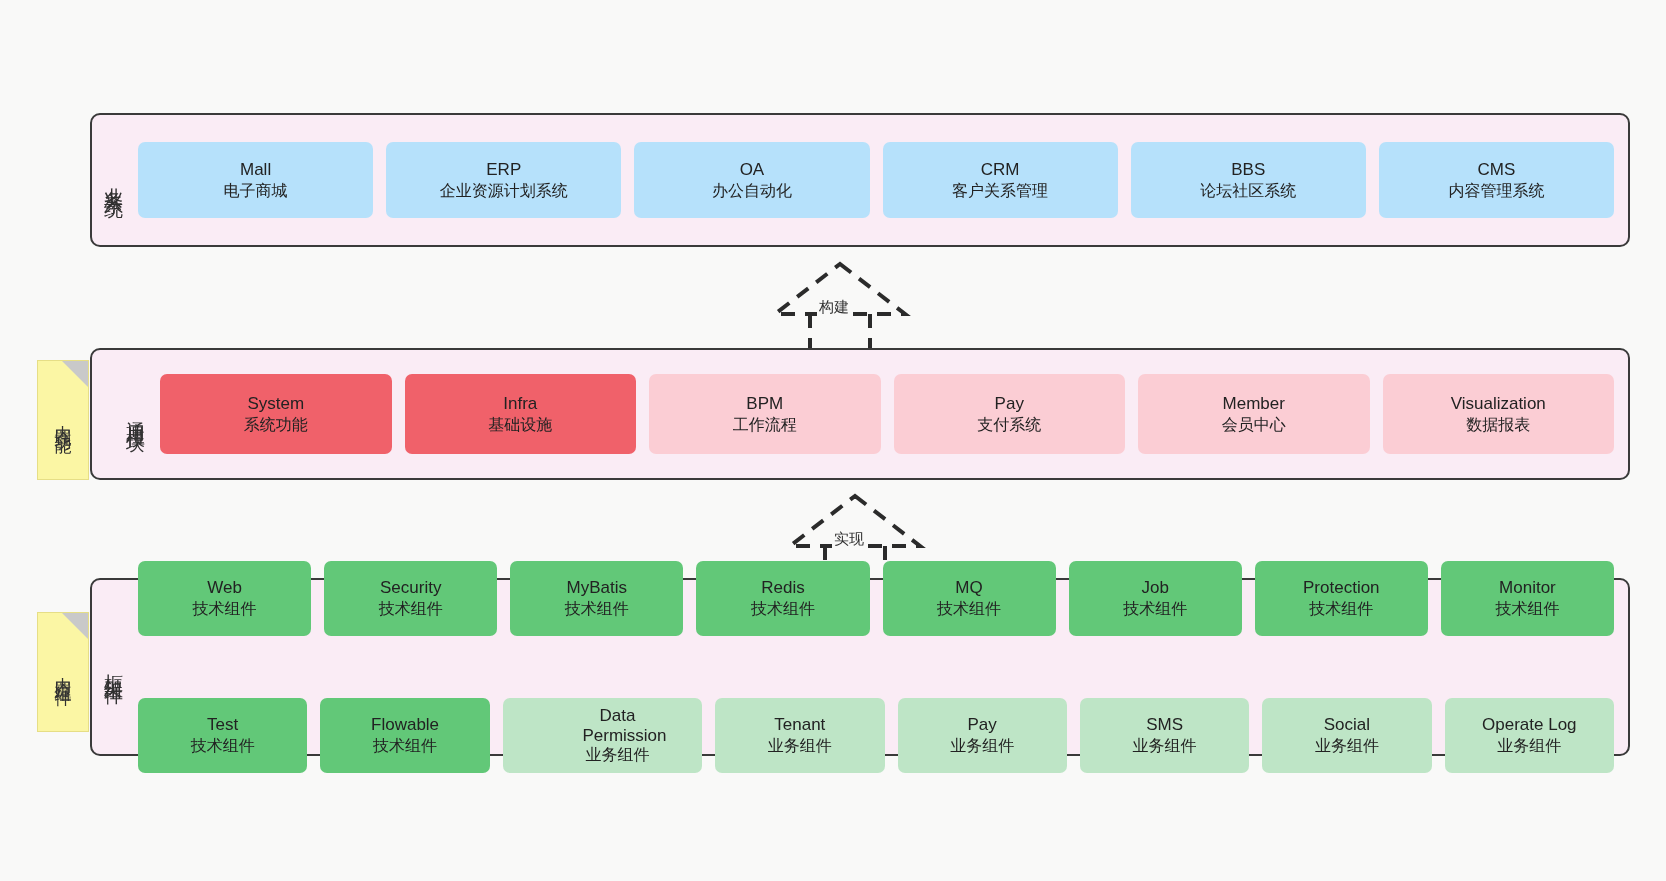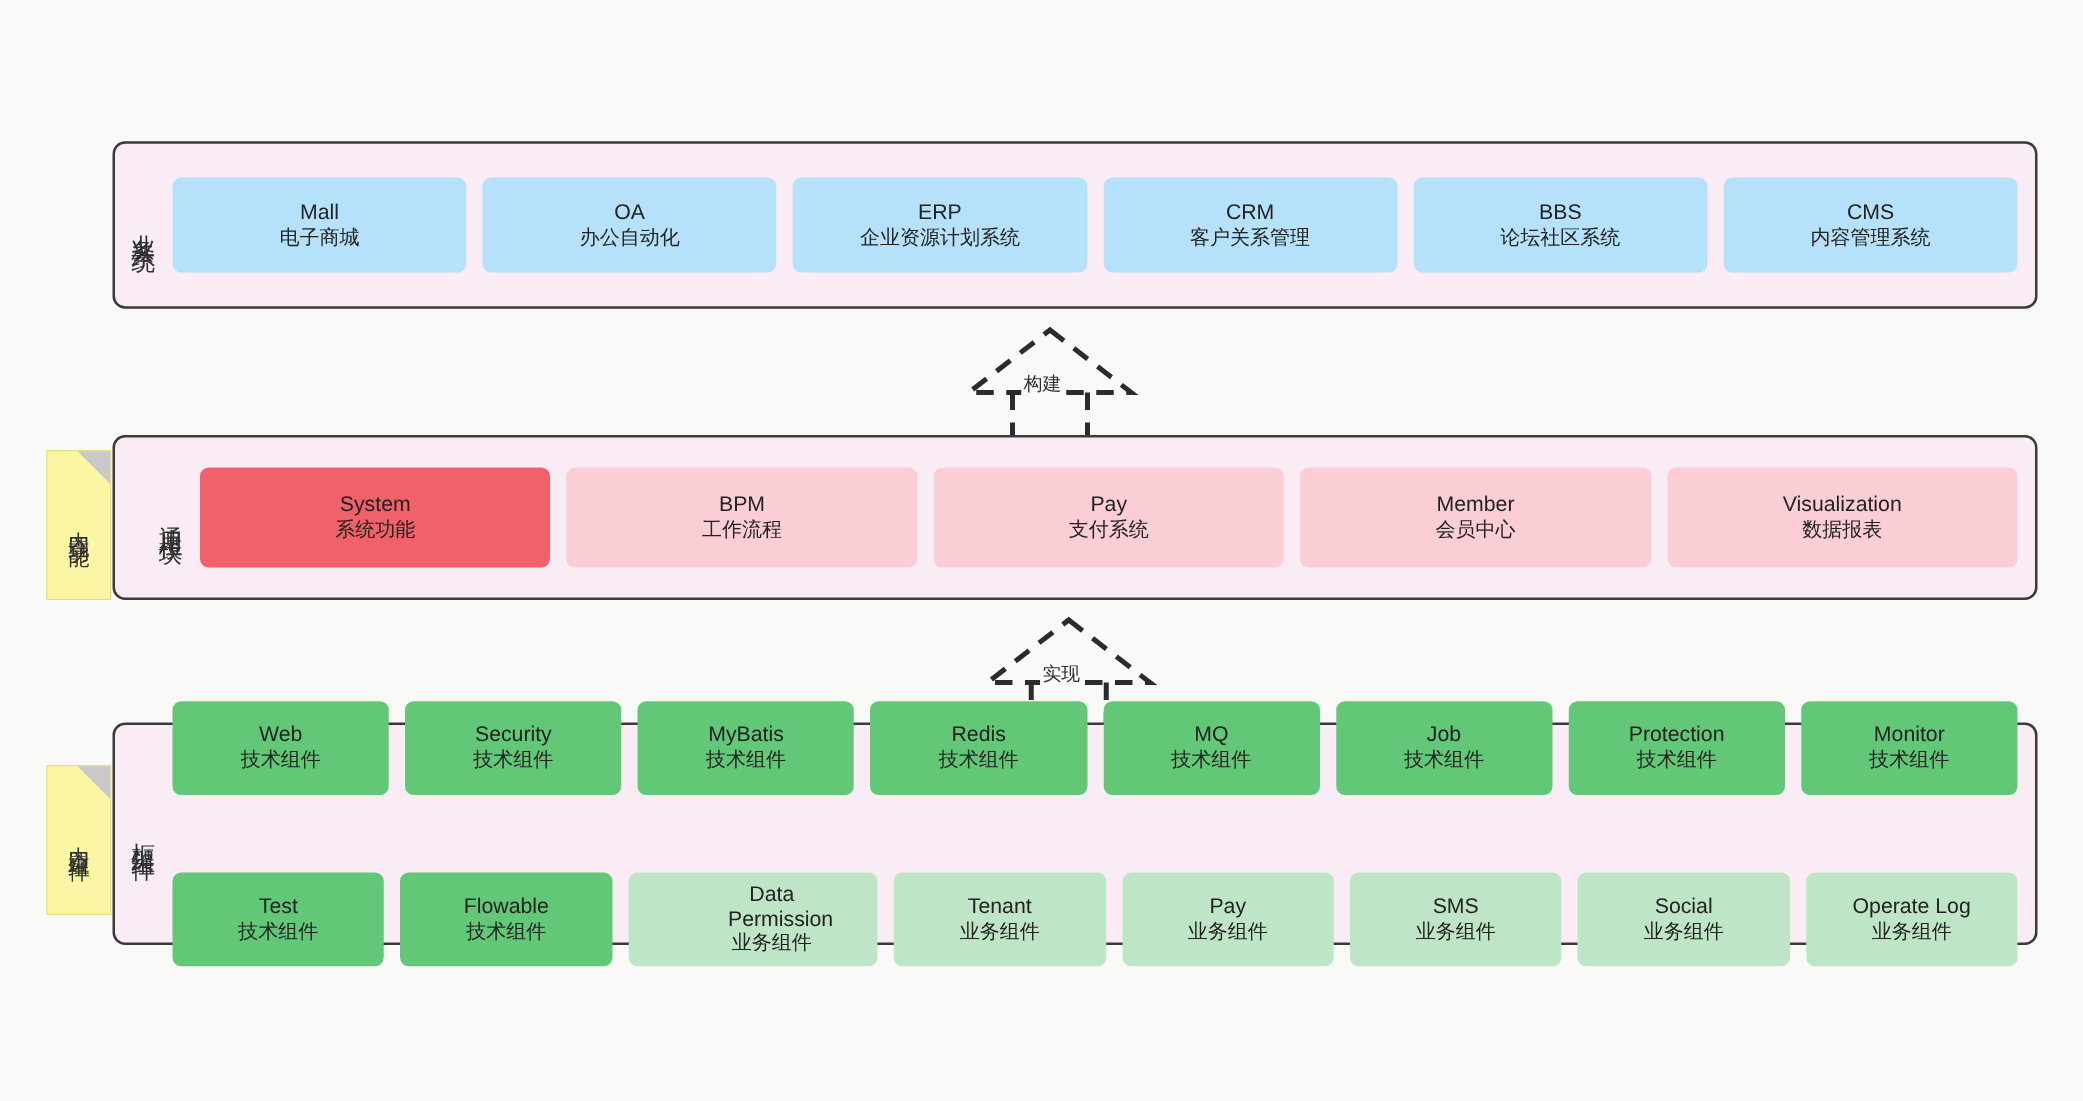--- a/index.html
+++ b/index.html
@@ -138,27 +138,27 @@
     <div class="layer-body">
       <div class="layer-rows">
         <div class="row" style="height:76px;">
 
           <div class="card c-blue">
             <span class="en">Mall</span>
             <span class="cn">电子商城</span>
           </div>
 
           <div class="card c-blue">
+            <span class="en">ERP</span>
+            <span class="cn">企业资源计划系统</span>
+          </div>
+
+          <div class="card c-blue">
             <span class="en">OA</span>
             <span class="cn">办公自动化</span>
-          </div>
-
-          <div class="card c-blue">
-            <span class="en">ERP</span>
-            <span class="cn">企业资源计划系统</span>
           </div>
 
           <div class="card c-blue">
             <span class="en">CRM</span>
             <span class="cn">客户关系管理</span>
           </div>
 
           <div class="card c-blue">
             <span class="en">BBS</span>
             <span class="cn">论坛社区系统</span>
@@ -194,20 +194,24 @@
     <div class="layer-title">通用模块</div>
     <div class="layer-body">
       <div class="layer-rows">
         <div class="row" style="height:80px;">
 
           <div class="card c-red">
             <span class="en">System</span>
             <span class="cn">系统功能</span>
           </div>
 
+          <div class="card c-red">
+            <span class="en">Infra</span>
+            <span class="cn">基础设施</span>
+          </div>
 
           <div class="card c-pink">
             <span class="en">BPM</span>
             <span class="cn">工作流程</span>
           </div>
 
           <div class="card c-pink">
             <span class="en">Pay</span>
             <span class="cn">支付系统</span>
           </div>

